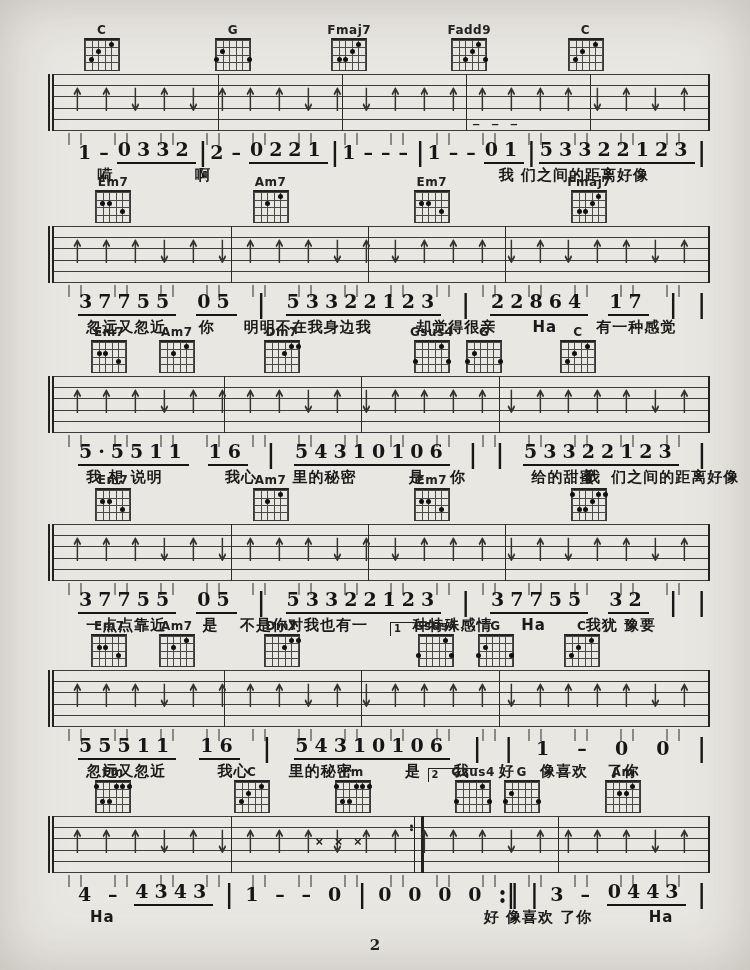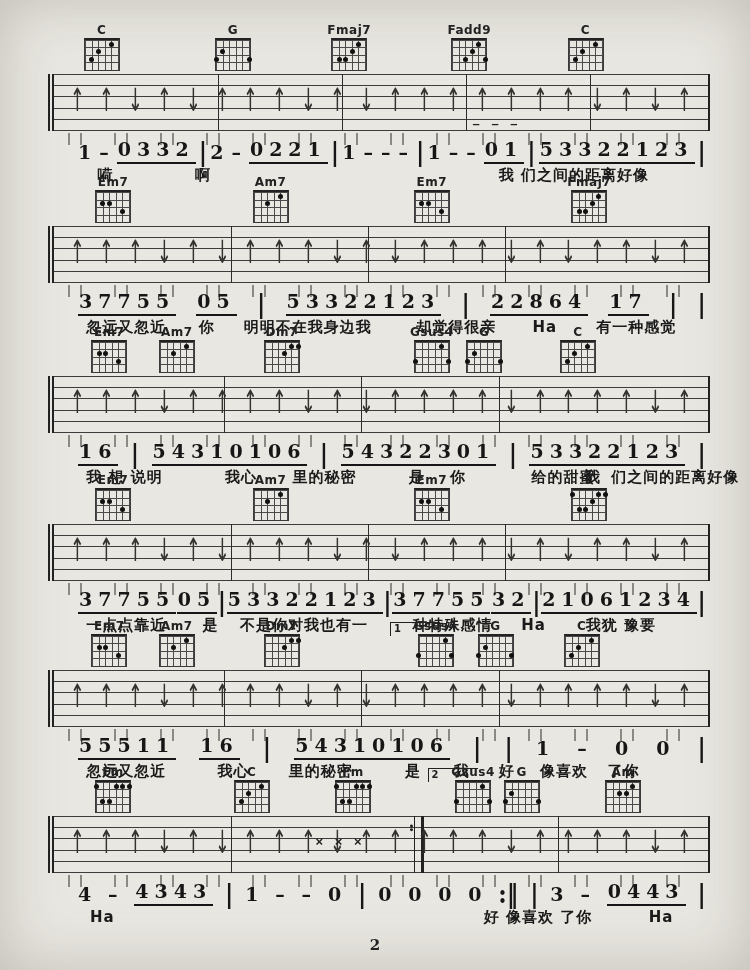--- a/index.html
+++ b/index.html
@@ -322,25 +322,25 @@
             <span>↓</span>
             <span>↑</span>
             <span>↑</span>
             <span>↑</span>
             <span>↑</span>
             <span>↓</span>
             <span>↑</span>
           </div>
         </div>
         <div class="melody">
+          <span class="u">5·5511</span>
           <span class="u">16</span>
           <span class="bar">|</span>
           <span class="u">54310106</span>
           <span class="bar">|</span>
-          <span class="u">54322301</span>
           <span class="bar">|</span>
           <span class="u">53322123</span>
           <span class="bar">|</span>
         </div>
         <div class="lyrics">
           <span style="left: 11.5%;">我 想 说明</span>
           <span style="left: 30%;">我心</span>
           <span style="left: 39%;">里的秘密</span>
           <span style="left: 54.5%;">是</span>
           <span style="left: 60%;">你</span>
@@ -415,21 +415,20 @@
         </div>
         <div class="melody">
           <span class="u">37755</span>
           <span class="u">05</span>
           <span class="bar">|</span>
           <span class="u">53322123</span>
           <span class="bar">|</span>
           <span class="u">37755</span>
           <span class="u">32</span>
           <span class="bar">|</span>
-          <span class="u">21061234</span>
           <span class="bar">|</span>
         </div>
         <div class="lyrics">
           <span style="left: 11.5%;">一点点靠近</span>
           <span style="left: 27%;">是</span>
           <span style="left: 32%;">不是你对我也有一</span>
           <span style="left: 55%;">种特殊感情</span>
           <span style="left: 69.5%;">Ha</span>
           <span style="left: 76.5%; margin-left: 12px;">我犹 豫要</span>
         </div>

